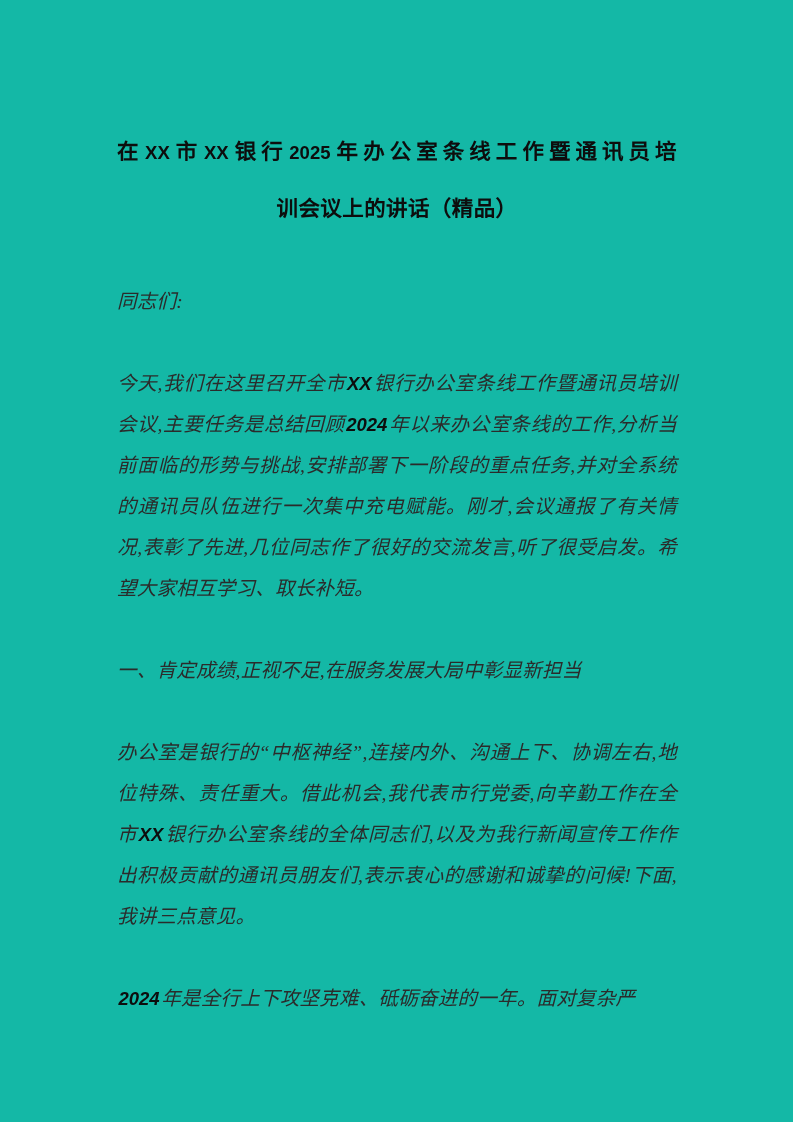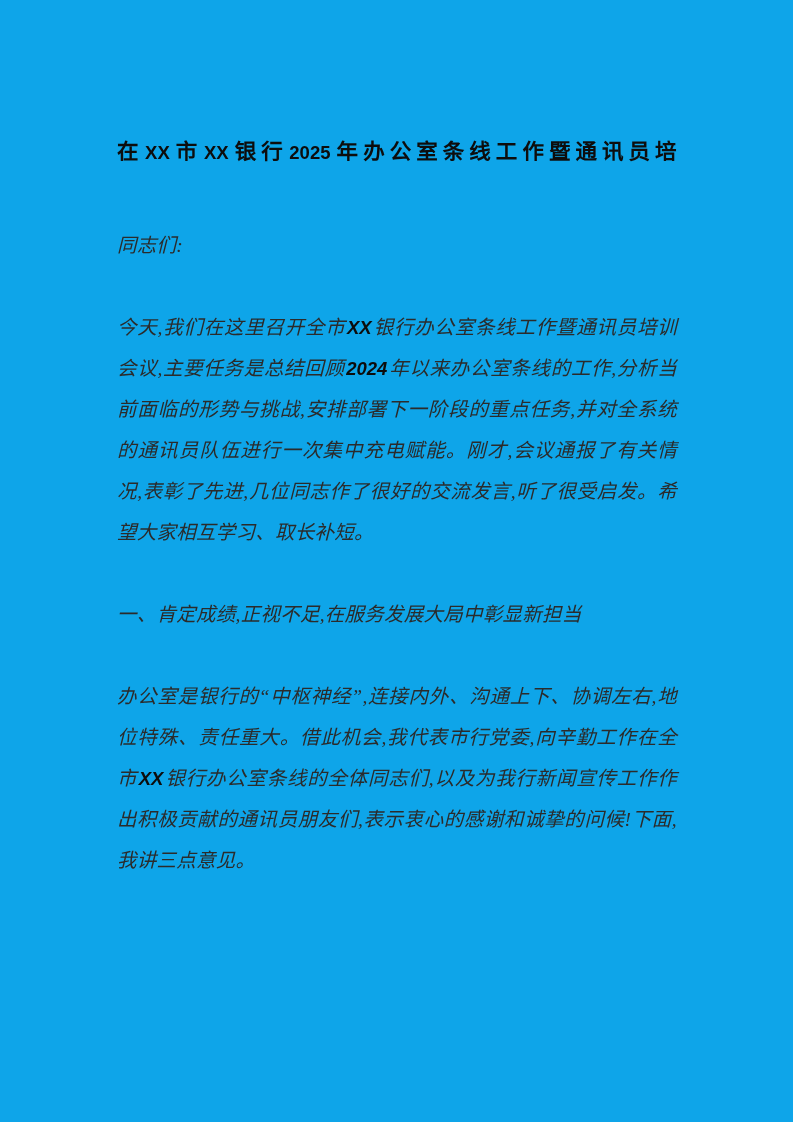--- a/index.html
+++ b/index.html
@@ -15,21 +15,21 @@
     overflow: hidden;
     position: relative;
     font-family: "Liberation Serif", "DejaVu Serif", serif;
     color: #1a1a1a;
     -webkit-font-smoothing: antialiased;
   }
 
   .page {
     width: 793px;
     height: 1122px;
-    background: #0ea5e9;
+    background: #14b8a6;
     position: relative;
     box-sizing: border-box;
     overflow: hidden;
   }
 
   .content {
     position: absolute;
     left: 117px;
     top: 124px;
     width: 560px;
@@ -103,28 +103,30 @@
   }
 </style>
 </head>
 <body>
 
 <div class="page">
   <div class="content">
 
     <h1 class="doc-title">
       <span class="title-line l1">在<span class="en">XX</span>市<span class="en">XX</span>银行<span class="en">2025</span>年办公室条线工作暨通讯员培</span>
+      <span class="title-line l2">训会议上的讲话（精品）</span>
     </h1>
 
     <div class="body-block">
 
       <p class="para greeting">同志们:</p>
 
       <p class="para">今天,我们在这里召开全市<span class="en">XX</span>银行办公室条线工作暨通讯员培训会议,主要任务是总结回顾<span class="en">2024</span>年以来办公室条线的工作,分析当前面临的形势与挑战,安排部署下一阶段的重点任务,并对全系统的通讯员队伍进行一次集中充电赋能。刚才,会议通报了有关情况,表彰了先进,几位同志作了很好的交流发言,听了很受启发。希望大家相互学习、取长补短。</p>
 
       <p class="para heading-num">一、肯定成绩,正视不足,在服务发展大局中彰显新担当</p>
 
       <p class="para">办公室是银行的“中枢神经”,连接内外、沟通上下、协调左右,地位特殊、责任重大。借此机会,我代表市行党委,向辛勤工作在全市<span class="en">XX</span>银行办公室条线的全体同志们,以及为我行新闻宣传工作作出积极贡献的通讯员朋友们,表示衷心的感谢和诚挚的问候!下面,我讲三点意见。</p>
 
+      <p class="para"><span class="en">2024</span>年是全行上下攻坚克难、砥砺奋进的一年。面对复杂严</p>
 
     </div>
   </div>
 </div>
 
 </body></html>

